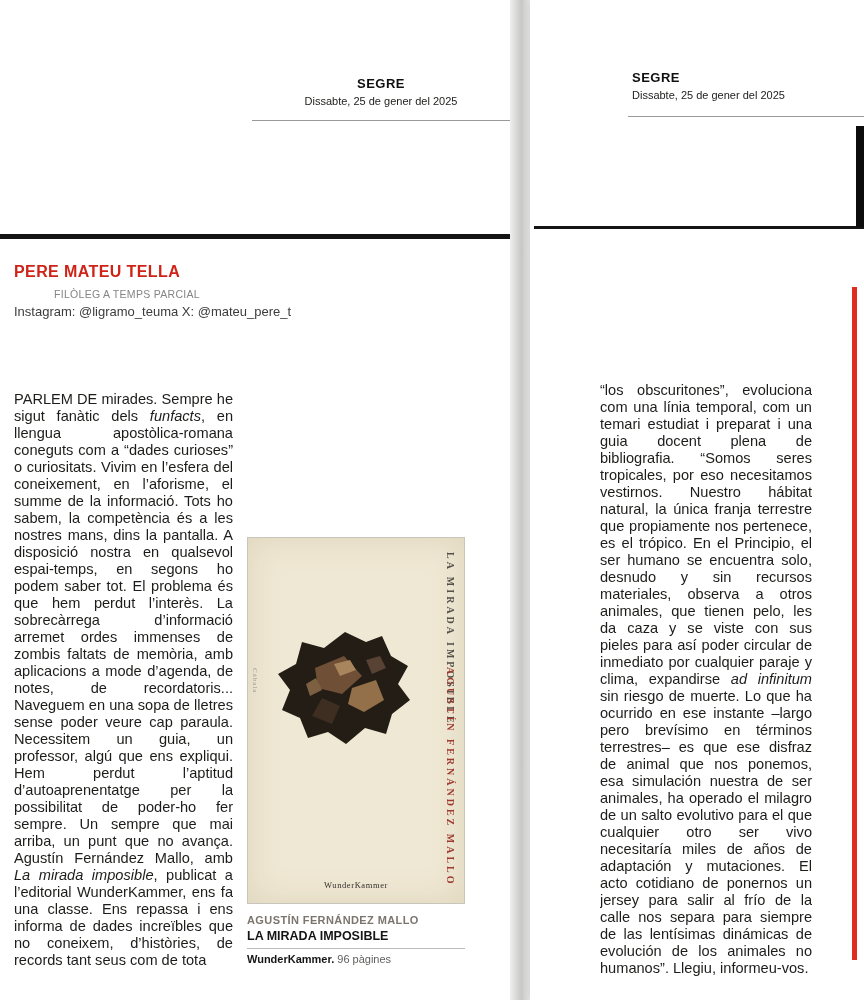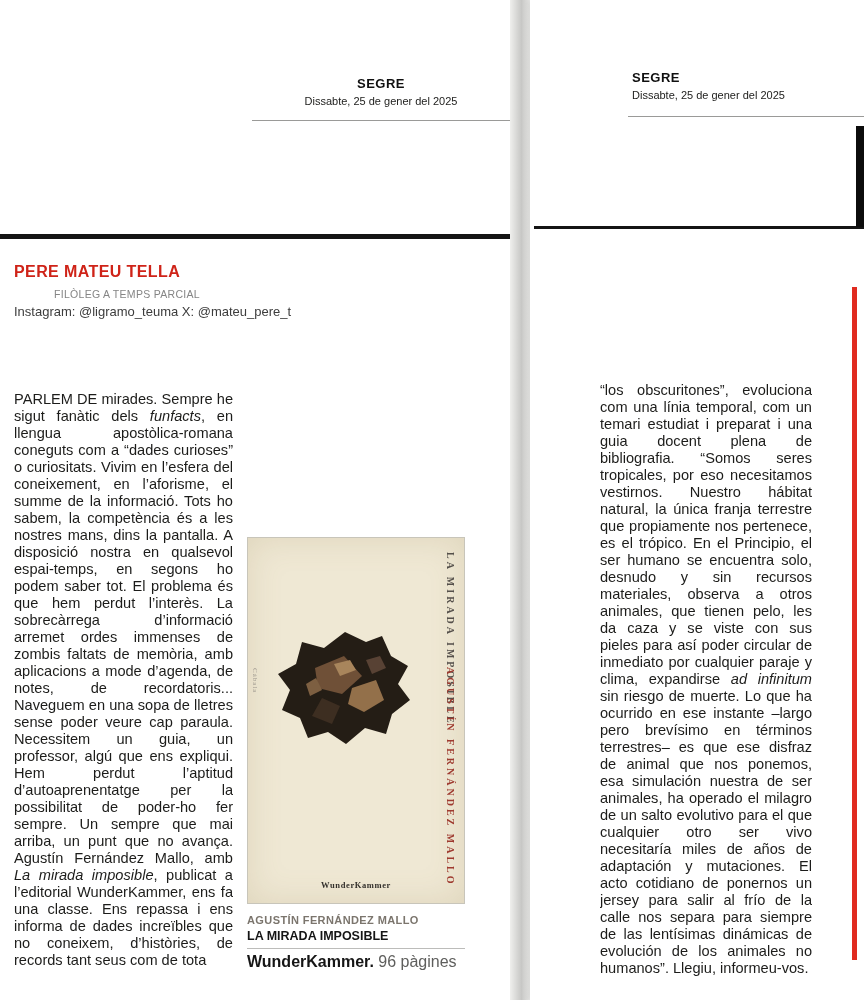--- a/index.html
+++ b/index.html
@@ -44,28 +44,28 @@
   .cover-illustration { position:absolute; left:22px; top:88px; }
   .cover-vert { position:absolute; writing-mode:vertical-rl; font-family:"Liberation Serif", serif;
                 font-weight:bold; font-size:10px; letter-spacing:3px; }
   .cover-title-vert  { right:8px; top:14px;    color:#55504b; }
   .cover-author-vert { right:8px; bottom:16px; color:#9e3a2f; }
   .cover-collection { position:absolute; left:3px; top:130px; writing-mode:vertical-rl;
                       font-size:7px; letter-spacing:1px; color:#9a958c;
                       font-family:"Liberation Serif", serif; }
   .cover-publisher { position:absolute; bottom:13px; left:0; width:100%; text-align:center;
                      font-family:"Liberation Serif", serif; font-size:8.5px; letter-spacing:.6px;
-                     color:#33302c; font-weight:bold; }
+                     color:#33302c; font-weight:normal; }
 
   
   .caption-author { position:absolute; left:247px; top:914px; font-size:11px; font-weight:bold;
                     color:#7b756d; letter-spacing:.4px; }
   .caption-title  { position:absolute; left:247px; top:929px; font-size:12.5px; font-weight:bold; color:#151515; }
   .caption-rule   { position:absolute; left:247px; top:948px; width:218px; height:1px; background:#bcbcba; }
-  .caption-pub    { position:absolute; left:247px; top:953px; font-size:16px; color:#151515; }
+  .caption-pub    { position:absolute; left:247px; top:953px; font-size:11px; color:#151515; }
   .caption-pub .pub-name { font-weight:bold; color:#151515; }
   .caption-pub .pub-pages { font-weight:normal; color:#5e5e5c; }
 
   
   .accent-bar { position:absolute; left:852px; top:287px; width:5px; height:673px; background:#e02b20; }
   .edge-strip { position:absolute; left:856px; top:126px; width:8px; height:101px; background:#0c0c0c; }
 </style>
 </head>
 <body>
 

